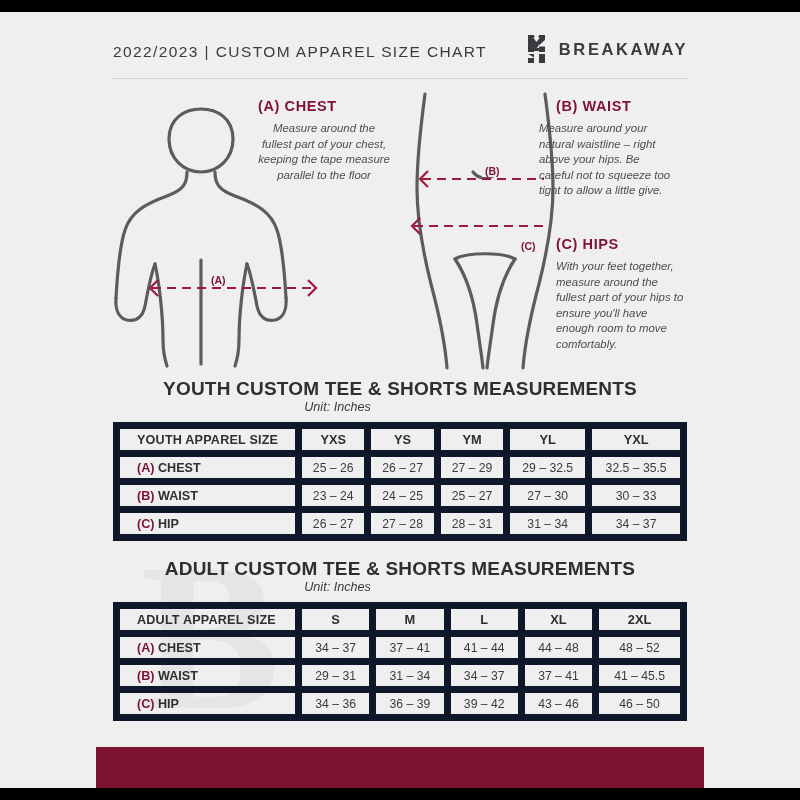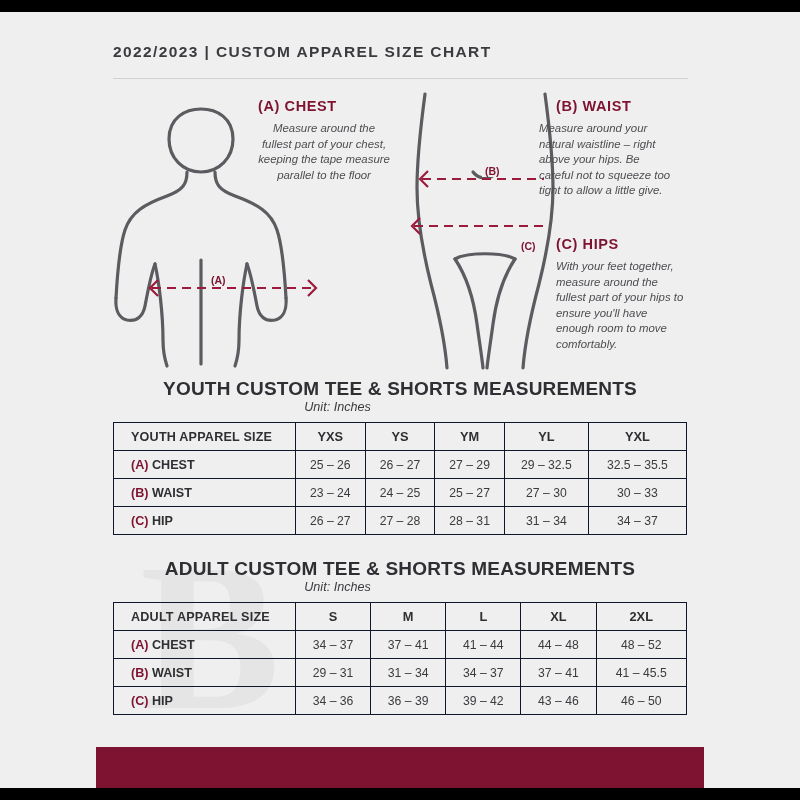--- a/index.html
+++ b/index.html
@@ -49,21 +49,21 @@
     left: 0;
     top: 0;
     width: 800px;
     height: 68px;
   }
   .header-title {
     position: absolute;
     left: 113px;
     top: 31px;
     font-size: 15.5px;
-    font-weight: bold;
+    font-weight: normal;
     letter-spacing: 1.4px;
     color: #3b3b3f;
   }
   .brand-wrap {
     position: absolute;
     right: 112px;
     top: 22px;
     display: flex;
     align-items: center;
     gap: 11px;
@@ -143,21 +143,21 @@
 
   
   table.size {
     position: absolute;
     border-collapse: collapse;
     width: 574px;
     left: 113px;
     background: transparent;
   }
   table.size th, table.size td {
-    border: 1px solid #0f172a;
+    border: 7px solid #0f172a;
     height: 28px;
     font-size: 12.2px;
     color: #3b3b3f;
     text-align: center;
     padding: 0 4px;
     font-weight: normal;
   }
   table.size th.rowhead, table.size td.rowhead {
     text-align: left;
     padding-left: 17px;
@@ -192,20 +192,32 @@
 </head>
 <body>
 
 <div class="page">
   <div class="sheet">
 
     <div class="watermark">B</div>
 
     <div class="header">
       <div class="header-title">2022/2023  |  CUSTOM APPAREL SIZE CHART</div>
+      <div class="brand-wrap">
+        <div class="brand-mark">
+          <svg width="23" height="30" viewBox="0 0 23 30">
+            <path d="M3 1 L20 1 L20 6 L12.5 12.5 L20 12.5 L20 18 L3 18 Z" fill="#3b3b3f"></path>
+            <path d="M3 20 L20 20 L20 29 L3 29 L3 24 L10 24 Z" fill="#3b3b3f"></path>
+            <rect x="9" y="0" width="5" height="30" fill="#efefef"></rect>
+            <path d="M4 2 L19 2 L12 14 L19 14 L19 17 L4 17 Z" fill="#3b3b3f"></path>
+            <path d="M11.5 0 L14.5 4 L11.5 8 L8.5 4 Z" fill="#efefef"></path>
+          </svg>
+        </div>
+        <div class="brand-name">BREAKAWAY</div>
+      </div>
       <div class="header-rule"></div>
     </div>
 
     <div class="illus">
 
       <svg width="300" height="290" viewBox="0 0 300 290" style="position:absolute;left:105px;top:4px;">
         <g fill="none" stroke="#5b5b60" stroke-width="3.2" stroke-linecap="round" stroke-linejoin="round">
           <path d="M128 55 C128 34, 112 25, 96 25 C80 25, 64 34, 64 55 C64 74, 78 88, 96 88 C114 88, 128 74, 128 55 Z"></path>
           <path d="M82 88 C82 100, 78 106, 62 112 C40 120, 26 128, 20 146 C14 164, 12 196, 11 214"></path>
           <path d="M110 88 C110 100, 114 106, 130 112 C152 120, 166 128, 172 146 C178 164, 180 196, 181 214"></path>

